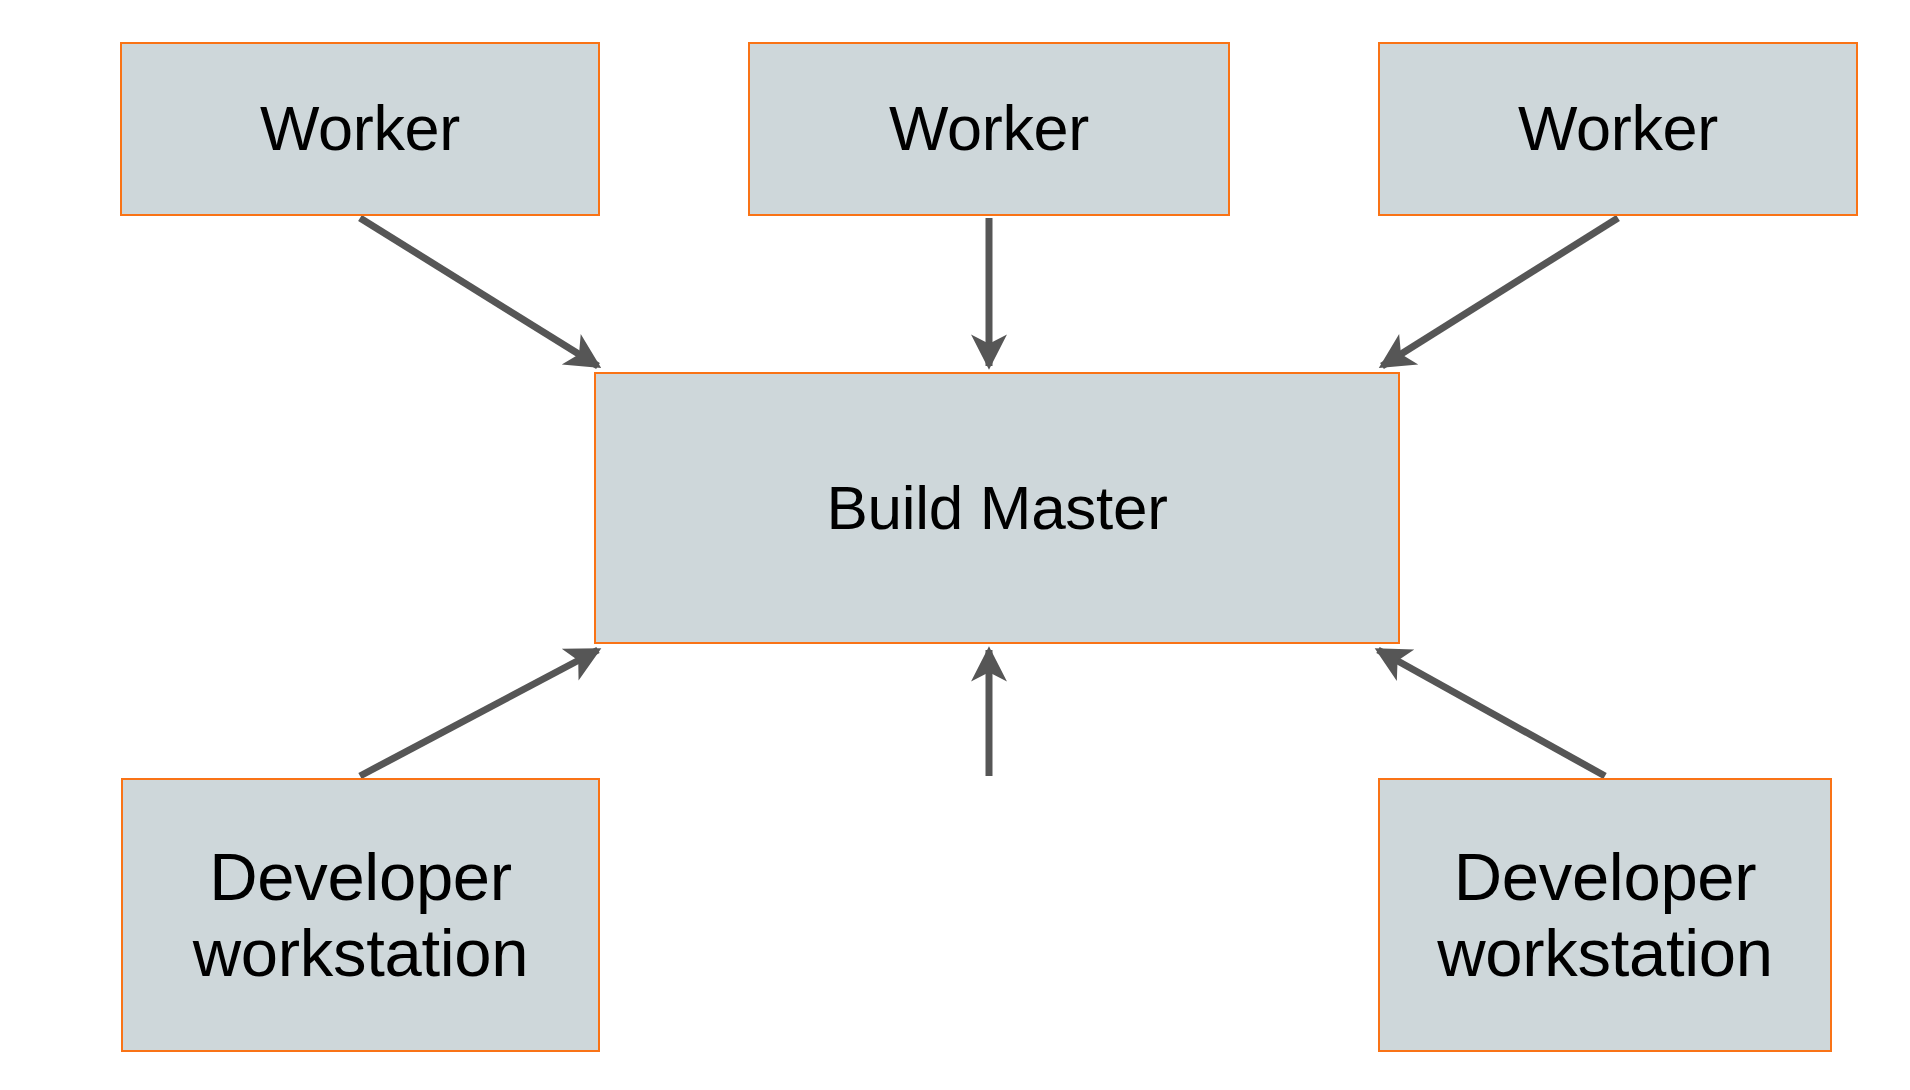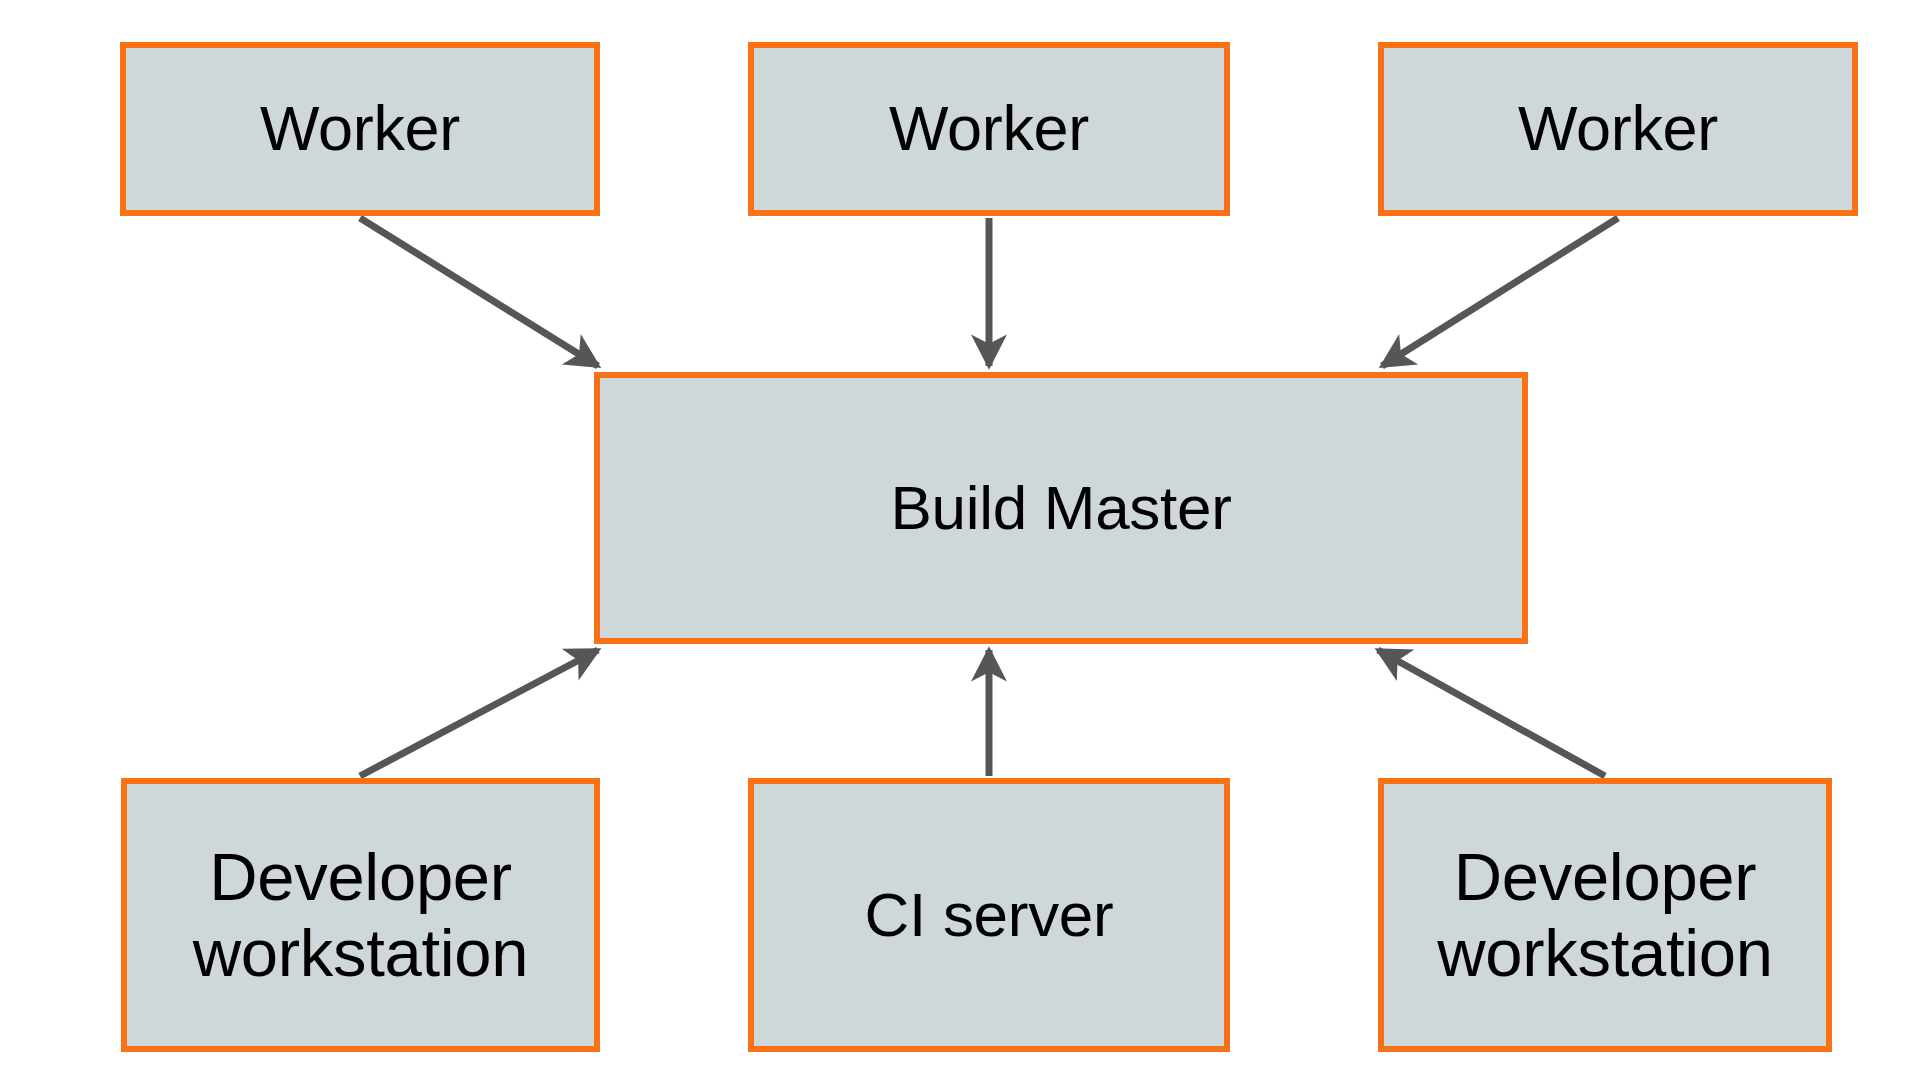--- a/index.html
+++ b/index.html
@@ -23,40 +23,40 @@
     left: 0;
     top: 0;
     width: 1910px;
     height: 1090px;
     pointer-events: none;
   }
   .node {
     position: absolute;
     box-sizing: border-box;
     background: #ced7da;
-    border: 6px solid #f97316;
+    border: 2px solid #f97316;
     display: flex;
     align-items: center;
     justify-content: center;
     text-align: center;
     z-index: 2;
   }
   .node-label {
     color: #000000;
     font-weight: 400;
     line-height: 1.14;
     letter-spacing: -0.3px;
     white-space: pre-line;
     padding: 0 6px;
   }
   
   #node-worker-1 { left: 120px; top: 42px;  width: 480px; height: 174px; }
   #node-worker-2 { left: 748px; top: 42px;  width: 482px; height: 174px; }
   #node-worker-3 { left: 1378px;top: 42px;  width: 480px; height: 174px; }
-  #node-build-master { left: 594px; top: 372px; width: 934px; height: 272px; }
+  #node-build-master { left: 594px; top: 372px; width: 806px; height: 272px; }
   #node-dev-ws-1 { left: 121px; top: 778px; width: 479px; height: 274px; }
   #node-ci-server { left: 748px; top: 778px; width: 482px; height: 274px; }
   #node-dev-ws-2 { left: 1378px;top: 778px; width: 454px; height: 274px; }
 
   #node-worker-1 .node-label,
   #node-worker-2 .node-label,
   #node-worker-3 .node-label { font-size: 63px; }
   #node-build-master .node-label { font-size: 62px; }
   #node-dev-ws-1 .node-label,
   #node-dev-ws-2 .node-label { font-size: 67px; }
@@ -113,22 +113,19 @@
 
   <div class="node" id="node-build-master">
     <span class="node-label">Build Master</span>
   </div>
 
   <div class="node" id="node-dev-ws-1">
     <span class="node-label">Developer
 workstation</span>
   </div>
 
-  <div class="node" id="node-ci-server">
-    <span class="node-label">CI server</span>
-  </div>
 
   <div class="node" id="node-dev-ws-2">
     <span class="node-label">Developer
 workstation</span>
   </div>
 
 </div>
 
 </body></html>

